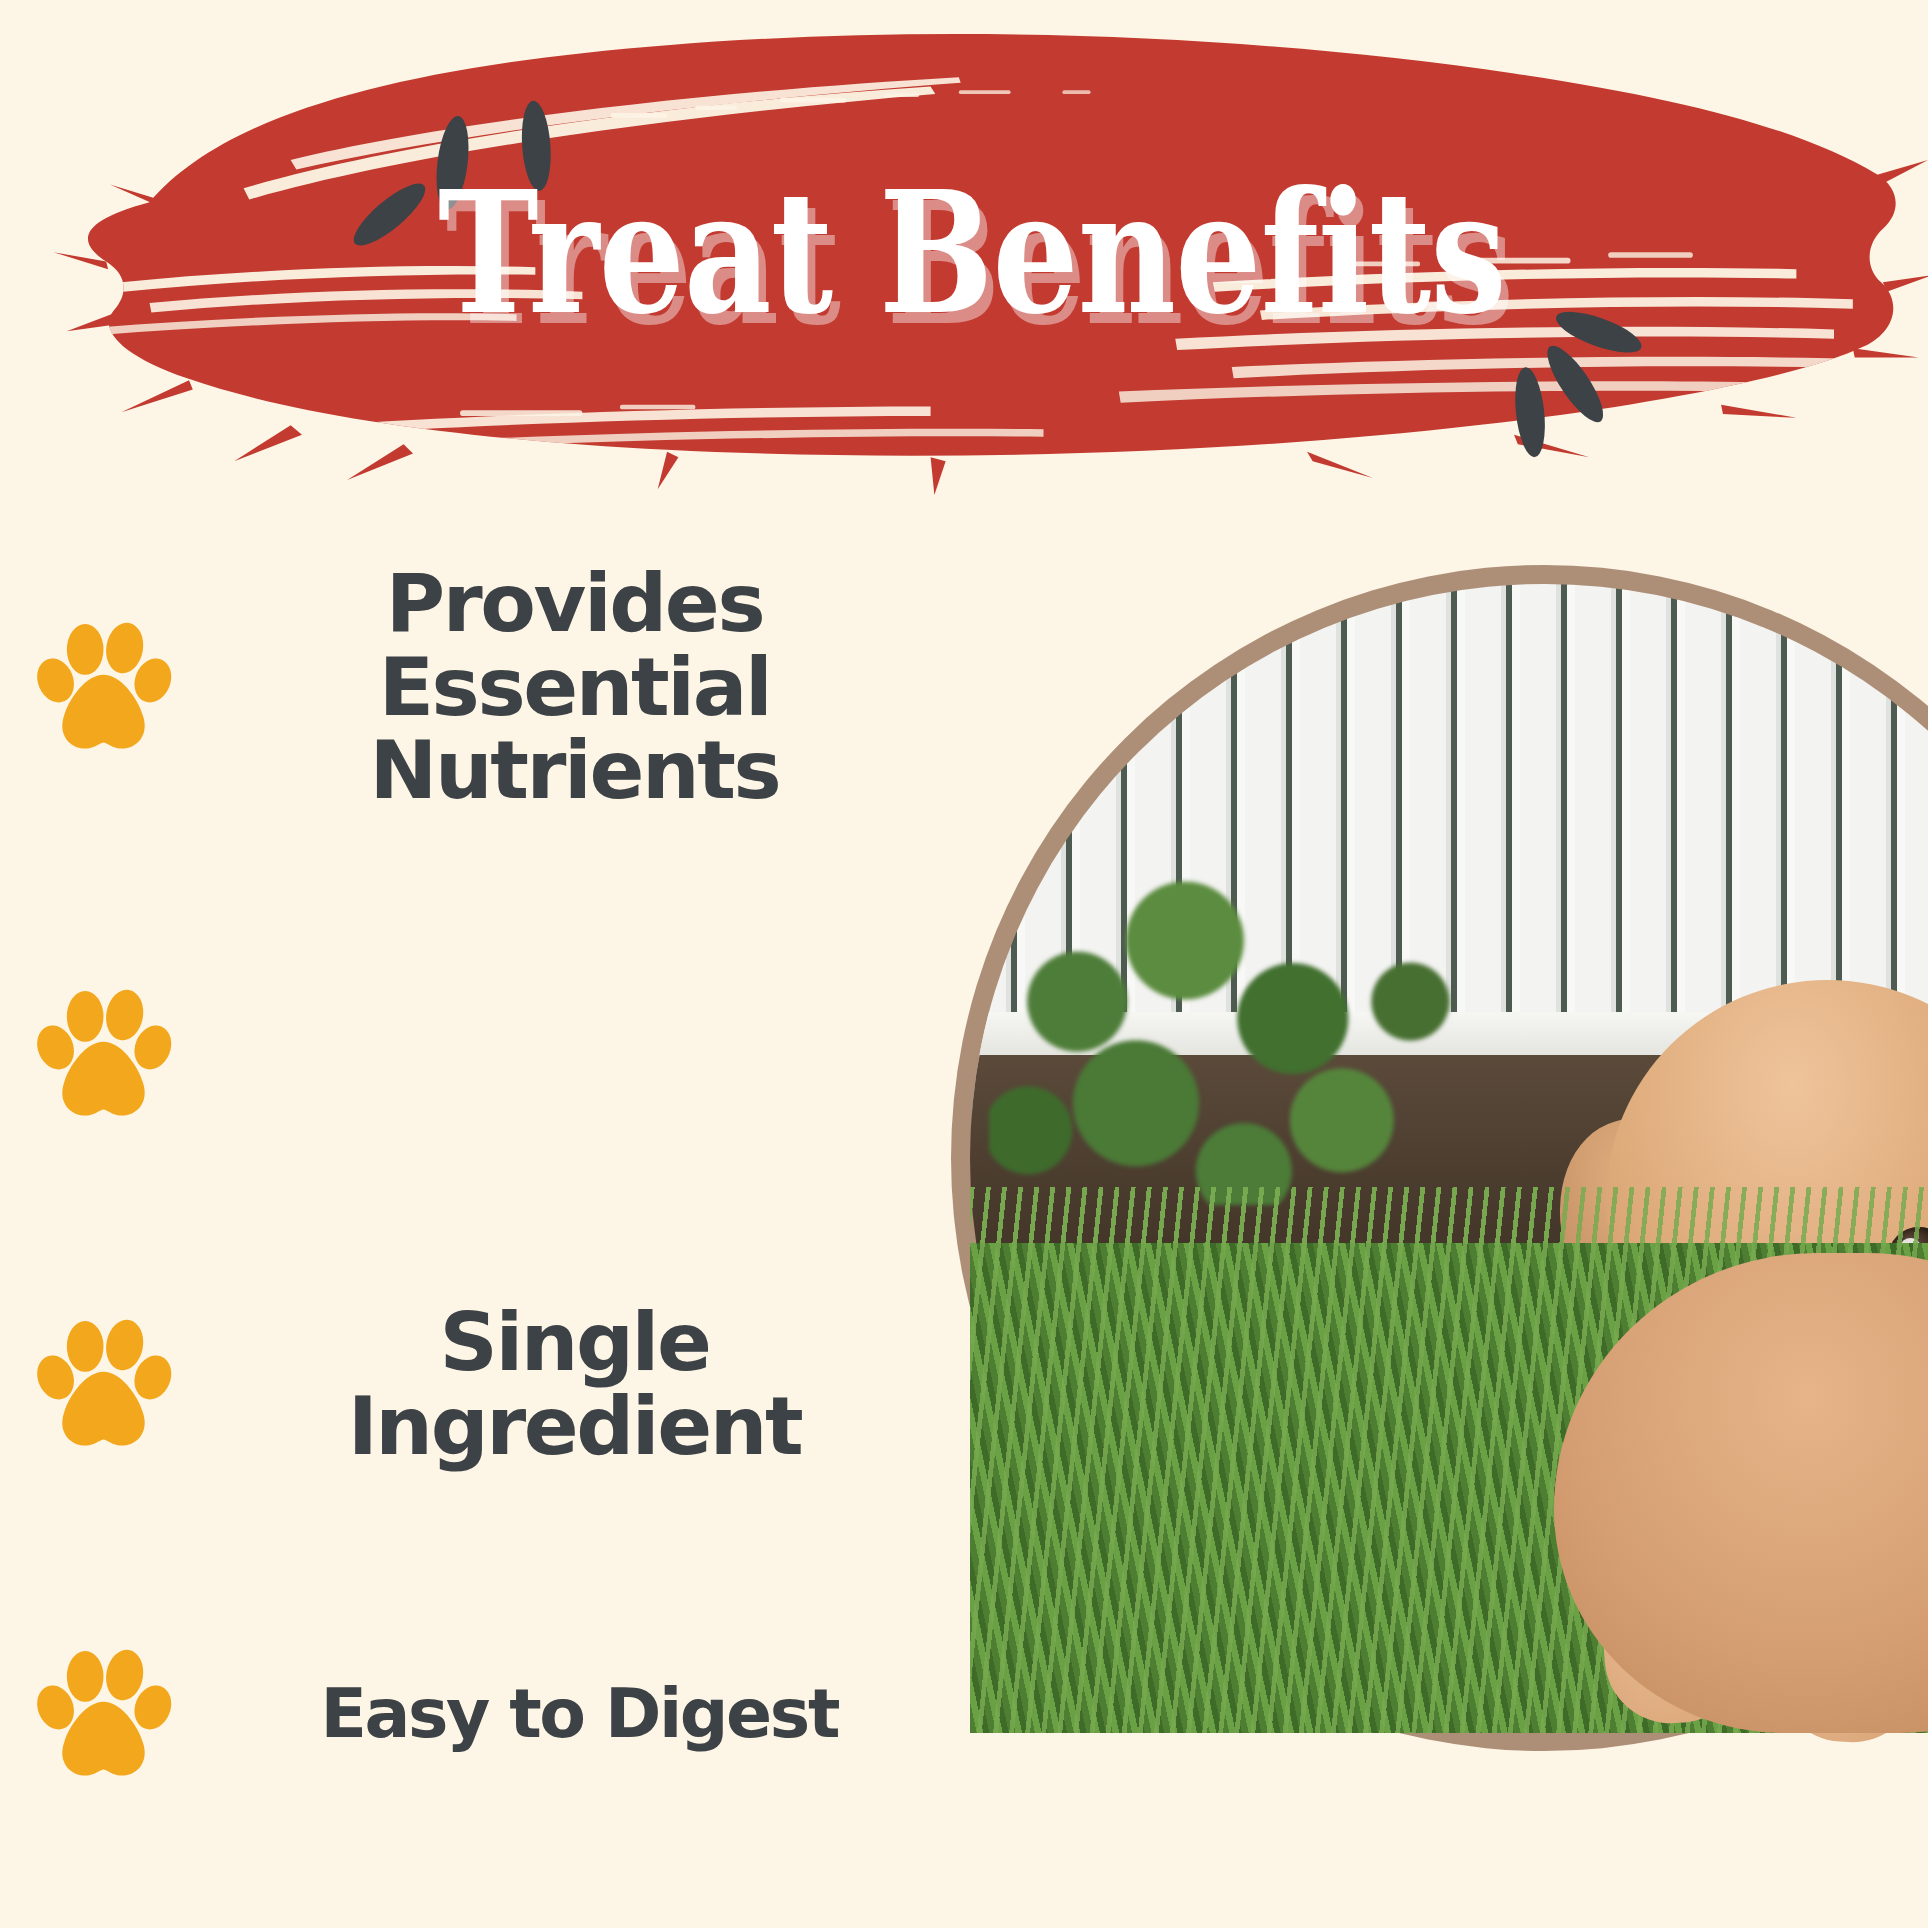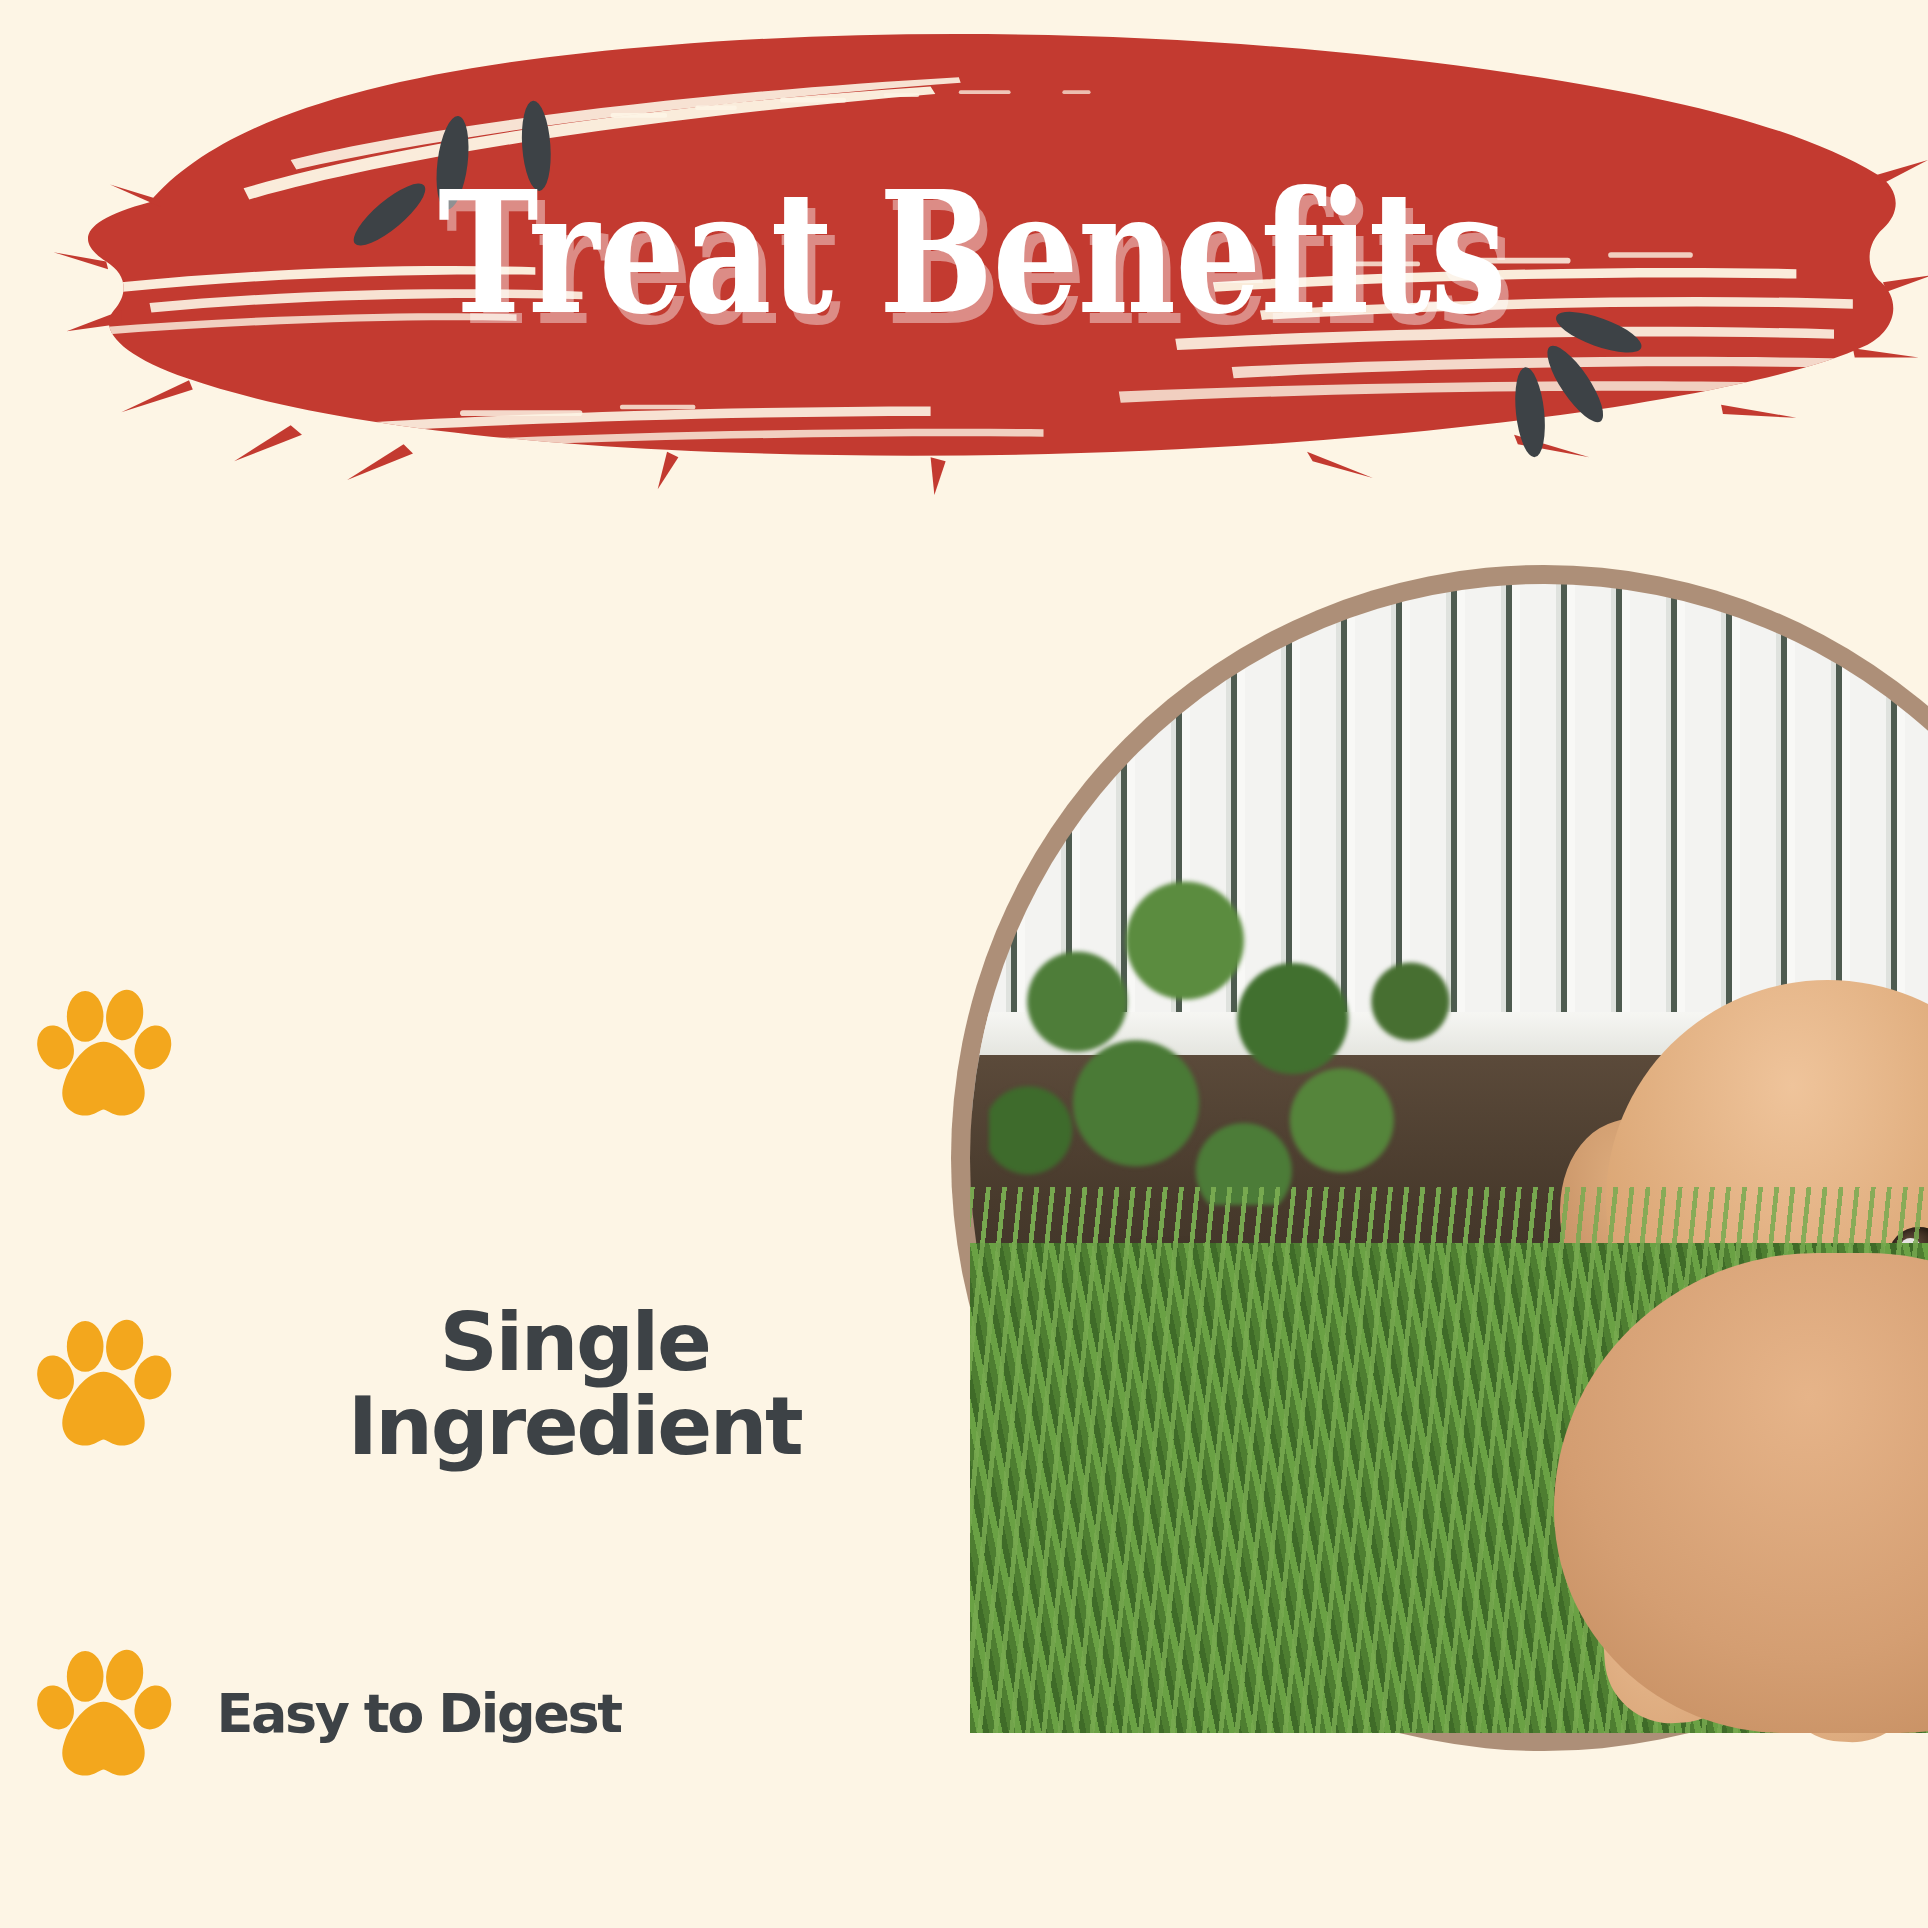--- a/index.html
+++ b/index.html
@@ -45,21 +45,21 @@
     color:#3D4246;
     font-family:"DejaVu Sans","Liberation Sans",sans-serif;
     font-weight:700;
     font-size:81px;
     line-height:1.03;
     letter-spacing:-2.4px;
     text-align:center;
     padding-right:28px;
     white-space:pre-line;
   }
-  .benefit-row.r3 .benefit-text{text-align:left;padding-left:9.4px;font-size:54px;}
+  .benefit-row.r3 .benefit-text{text-align:center;padding-left:9.4px;font-size:68px;}
   .benefit-row.r0 .benefit-text{text-align:center;}
 
   
   .photo-wrap{
     position:absolute;
     left:951px;top:565px;
     width:1186px;height:1469px;
     overflow:hidden;
   }
   .photo-ring{
@@ -329,20 +329,33 @@
         <ellipse cx="1665" cy="408" rx="15" ry="48" transform="rotate(-34 1665 408)"></ellipse>
         <ellipse cx="1617" cy="438" rx="15" ry="48" transform="rotate(-6 1617 438)"></ellipse>
       </g>
     </svg>
 
     <div class="banner-title">Treat Benefits</div>
   </div>
 
   <div class="benefits">
 
+    <div class="benefit-row r0">
+      <div class="paw-cell">
+        <svg class="paw-icon" width="141" height="141" viewBox="0 0 100 100">
+          <ellipse cx="37" cy="23" rx="13" ry="18" fill="#F3A71D"></ellipse>
+          <ellipse cx="65" cy="22" rx="13" ry="18" fill="#F3A71D" transform="rotate(10 65 22)"></ellipse>
+          <ellipse cx="16" cy="45" rx="12.5" ry="16" fill="#F3A71D" transform="rotate(-22 16 45)"></ellipse>
+          <ellipse cx="85" cy="45" rx="12.5" ry="16" fill="#F3A71D" transform="rotate(22 85 45)"></ellipse>
+          <path d="M50 41 C62 41 74 57 78 70 C83 85 72 95 60 93 C55 92 52 89 50 89 C48 89 45 92 40 93 C28 95 17 85 22 70 C26 57 38 41 50 41 Z" fill="#F3A71D"></path>
+        </svg>
+      </div>
+      <div class="benefit-text">Provides
+Essential Nutrients</div>
+    </div>
 
     <div class="benefit-row r1">
       <div class="paw-cell">
         <svg class="paw-icon" width="141" height="141" viewBox="0 0 100 100">
           <ellipse cx="37" cy="23" rx="13" ry="18" fill="#F3A71D"></ellipse>
           <ellipse cx="65" cy="22" rx="13" ry="18" fill="#F3A71D" transform="rotate(10 65 22)"></ellipse>
           <ellipse cx="16" cy="45" rx="12.5" ry="16" fill="#F3A71D" transform="rotate(-22 16 45)"></ellipse>
           <ellipse cx="85" cy="45" rx="12.5" ry="16" fill="#F3A71D" transform="rotate(22 85 45)"></ellipse>
           <path d="M50 41 C62 41 74 57 78 70 C83 85 72 95 60 93 C55 92 52 89 50 89 C48 89 45 92 40 93 C28 95 17 85 22 70 C26 57 38 41 50 41 Z" fill="#F3A71D"></path>
         </svg>

